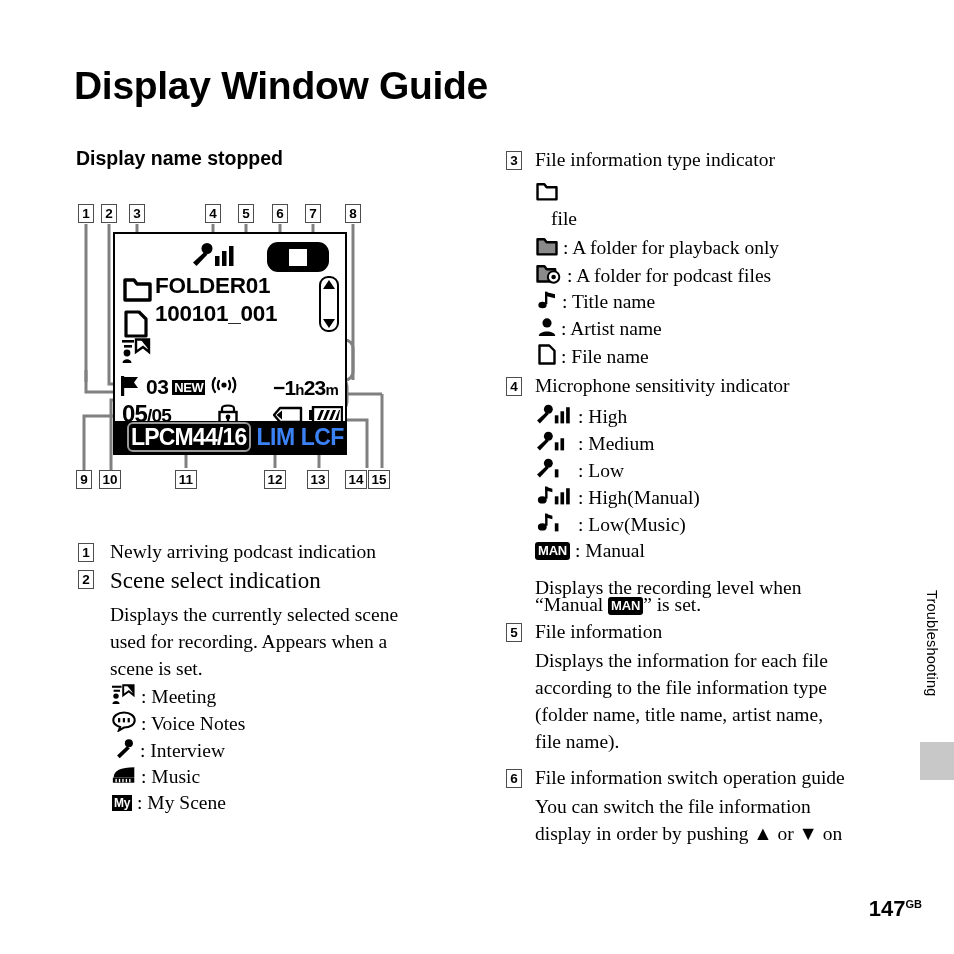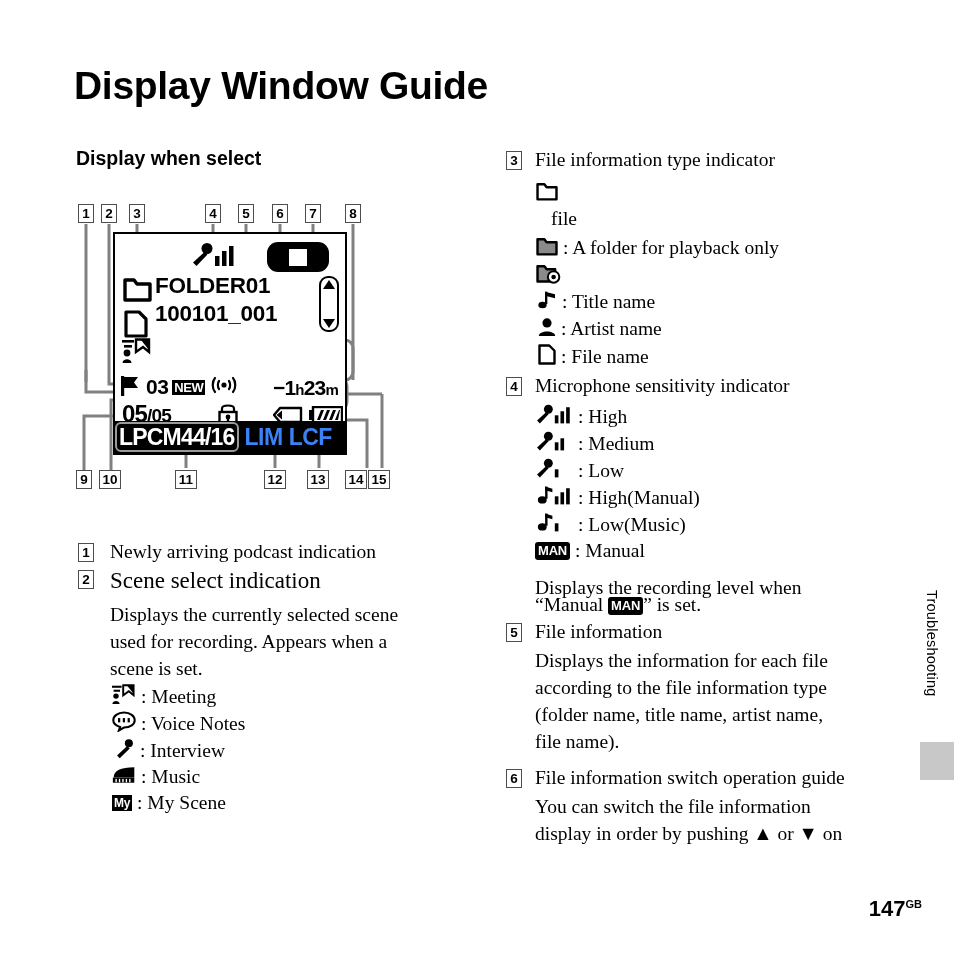--- a/index.html
+++ b/index.html
@@ -176,21 +176,21 @@
   }
   .lcd-codec {
     background: #000;
     color: #fff;
     font-weight: bold;
     font-size: 23px;
     letter-spacing: -0.8px;
     border: 2.5px solid #9a9a9a;
     border-radius: 6px;
     padding: 0 2px;
-    margin-left: 0;
+    margin-left: 12px;
     line-height: 26px;
     white-space: nowrap;
   }
   .lcd-limlcf {
     color: #3b82f6;
     font-weight: bold;
     font-size: 23px;
     letter-spacing: -0.5px;
     margin-left: 6px;
     white-space: nowrap;
@@ -270,21 +270,21 @@
     font-size: 12px;
     line-height: 14px;
     padding: 1px 2px;
     letter-spacing: -0.3px;
   }
 </style>
 </head>
 <body>
 
 <div class="page-title">Display Window Guide</div>
-<div class="section-head">Display when select</div>
+<div class="section-head">Display name stopped</div>
 
 <svg id="diagram" viewBox="0 0 954 954">
   <g stroke="#808080" stroke-width="3" fill="none">
 
     <line x1="86" y1="224" x2="86" y2="382"></line>
     <line x1="109" y1="224" x2="109" y2="360"></line>
     <line x1="137" y1="224" x2="137" y2="282"></line>
     <line x1="213" y1="224" x2="213" y2="248"></line>
     <line x1="246" y1="224" x2="246" y2="286"></line>
     <line x1="280" y1="224" x2="280" y2="310"></line>
@@ -573,20 +573,21 @@
 </div>
 
 <div class="icon-line" style="left:536px;top:263px;">
   <span>
     <svg width="26" height="21" viewBox="0 0 34 27">
       <path d="M2,24 L2,4 L11,4 L14,8 L25,8 L25,24 Z" fill="#8a8a8a" stroke="#000" stroke-width="3.2" stroke-linejoin="round"></path>
       <circle cx="23" cy="18" r="7.5" fill="#fff" stroke="#000" stroke-width="2.6"></circle>
       <circle cx="23" cy="18" r="3" fill="#000"></circle>
     </svg>
   </span>
+  <span class="lbl">: A folder for podcast files</span>
 </div>
 
 <div class="icon-line" style="left:538px;top:290px;">
   <span>
     <svg width="19" height="20" viewBox="0 0 22 24">
       <g fill="#000">
         <rect x="8" y="2" width="2.8" height="15"></rect>
         <path d="M8,2 L20,5 L20,10 L8,7 Z"></path>
         <ellipse cx="5" cy="18" rx="5" ry="4"></ellipse>
       </g>

